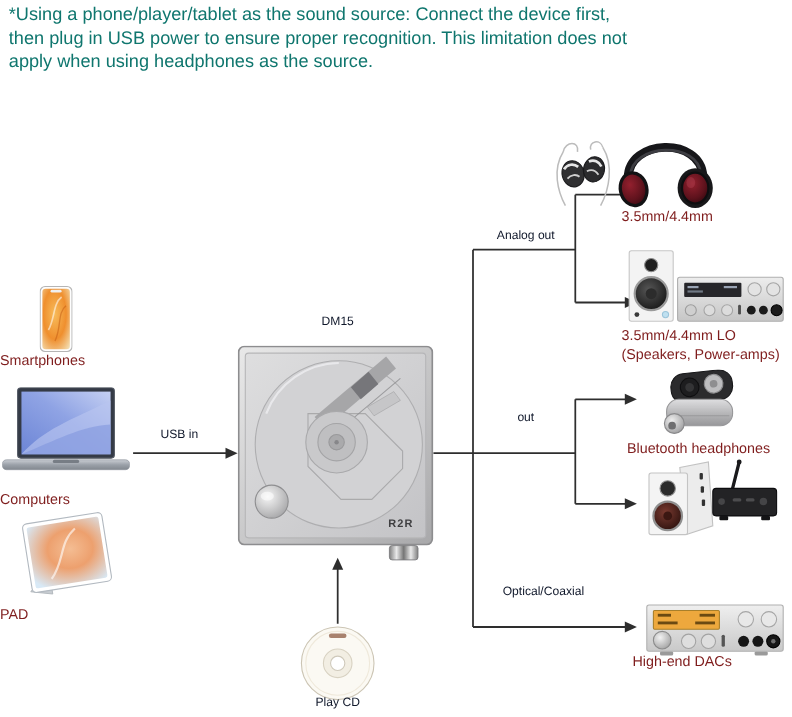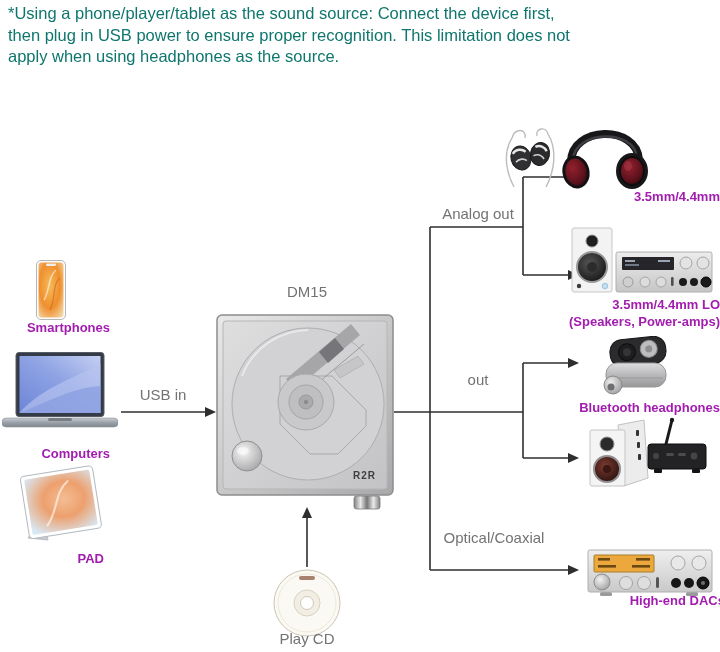--- a/index.html
+++ b/index.html
@@ -1,21 +1,21 @@
 <!DOCTYPE html>
 <html><head>
 <meta charset="utf-8">
 <style>
   html,body{margin:0;padding:0;background:#ffffff;}
   #stage{position:relative;width:720px;height:652px;background:#fff;
          font-family:"Liberation Sans",sans-serif;overflow:hidden;}
   .abs{position:absolute;}
   .note{left:8px;top:3px;font-size:16.5px;line-height:21.5px;color:#0f766e;}
-  .caption{font-size:13px;line-height:16.5px;color:#a21caf;text-align:right;font-weight:bold;}
-  .biglabel{font-size:15px;line-height:20px;color:#737373;text-align:center;}
+  .caption{font-size:13px;line-height:16.5px;color:#7f1d1d;text-align:left;}
+  .biglabel{font-size:11px;line-height:20px;color:#0f172a;text-align:center;}
   svg{display:block;}
 </style>
 </head>
 <body>
 
 <div id="stage">
 
   <svg class="abs" style="left:0;top:0" width="720" height="652">
     <g stroke="#2e2e2e" stroke-width="1.6" fill="none">
       <line x1="121" y1="412" x2="206" y2="412"></line>

